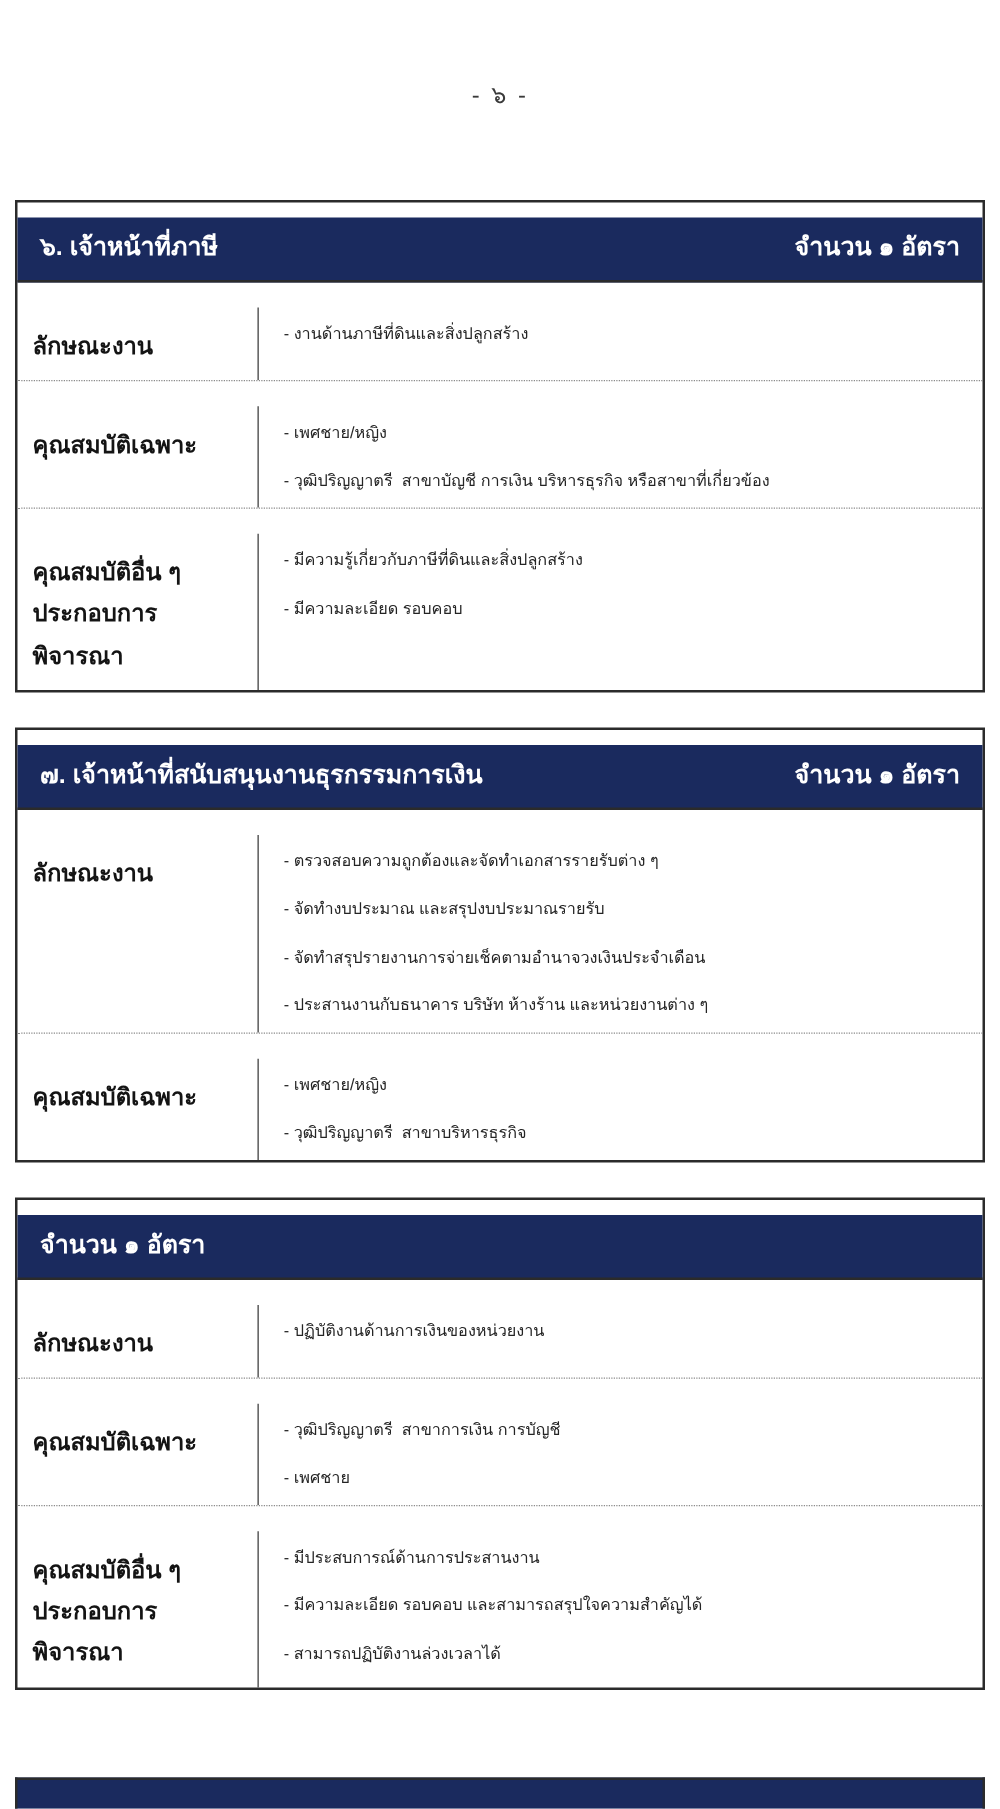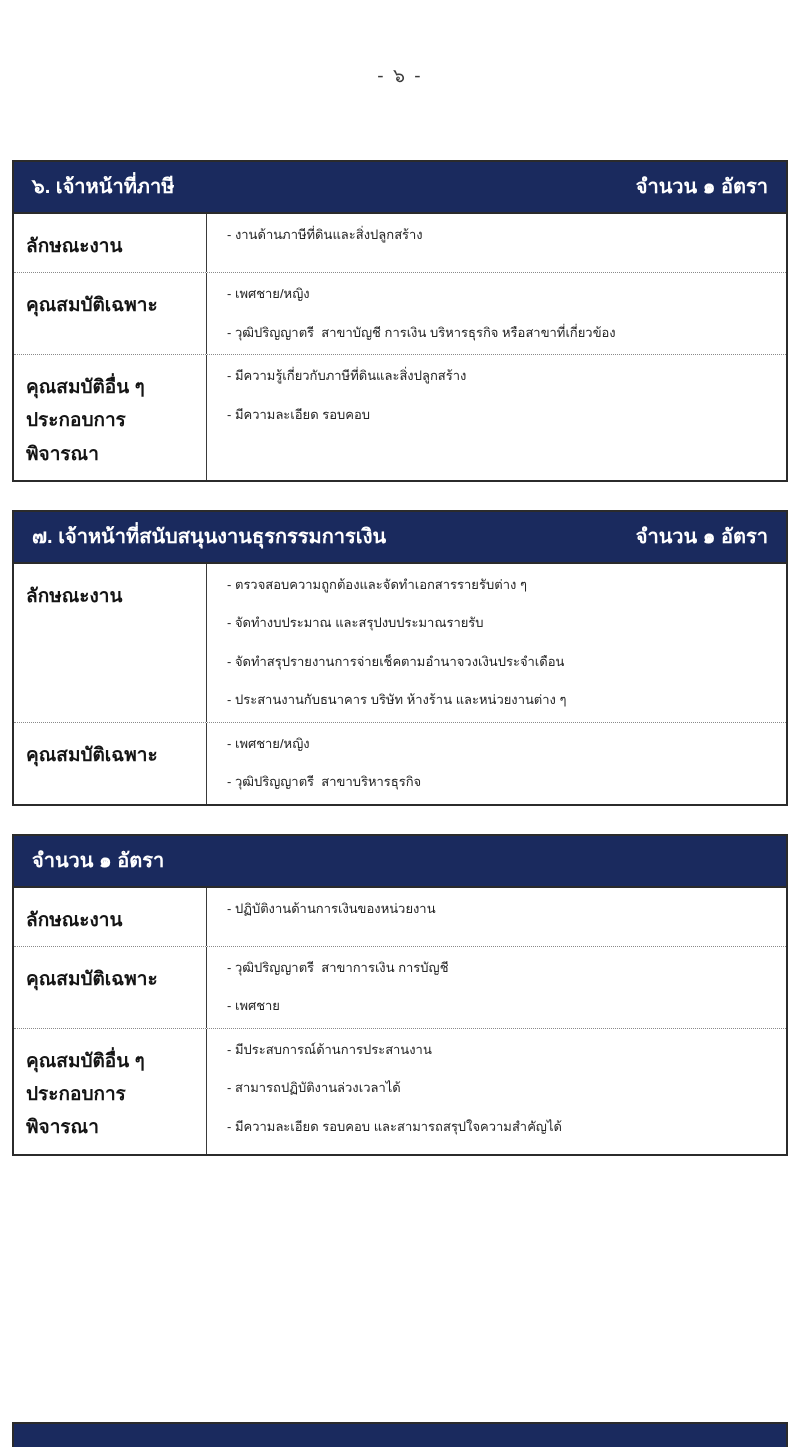--- a/index.html
+++ b/index.html
@@ -26,25 +26,26 @@
     border:2px solid var(--border-dark);
     margin-bottom:28px;
     background:#fff;
   }
   .tbl-header{
     background:var(--header-bg);
     color:var(--header-text);
     display:flex;justify-content:space-between;align-items:center;
     padding:11px 18px 13px 18px;
     border-bottom:2px solid var(--border-dark);
-    font-size:20px;font-weight:bold;line-height:1.3;
+    font-size:20px;font-weight:bold;line-height:1.3;margin-top:12px;
   }
   .tbl-row{
     display:flex;align-items:stretch;
     border-bottom:1px dotted var(--border-light);
+    margin-top:20px;
   }
   .tbl-row:last-child{border-bottom:none;}
   .cell-label{
     width:193px;flex:0 0 193px;
     border-right:1.5px solid #3a3a3a;
     padding:15px 10px 10px 12px;
     font-size:19px;font-weight:bold;color:#141414;line-height:1.75;
   }
   .cell-content{
     flex:1;padding:2px 14px 2px 20px;
@@ -129,20 +130,20 @@
         <div class="cell-label"><span>คุณสมบัติเฉพาะ</span></div>
         <div class="cell-content">
           <div class="bullet-item">- วุฒิปริญญาตรี  สาขาการเงิน การบัญชี</div>
           <div class="bullet-item">- เพศชาย</div>
         </div>
       </div>
       <div class="tbl-row">
         <div class="cell-label"><span>คุณสมบัติอื่น ๆ ประกอบการพิจารณา</span></div>
         <div class="cell-content">
           <div class="bullet-item">- มีประสบการณ์ด้านการประสานงาน</div>
+          <div class="bullet-item">- มีความละเอียด รอบคอบ และสามารถสรุปใจความสำคัญได้</div>
           <div class="bullet-item">- สามารถปฏิบัติงานล่วงเวลาได้</div>
-          <div class="bullet-item">- มีความละเอียด รอบคอบ และสามารถสรุปใจความสำคัญได้</div>
         </div>
       </div>
     </section>
   </div>
 
 <div class="next-header-strip"></div>
 
 </body></html>

